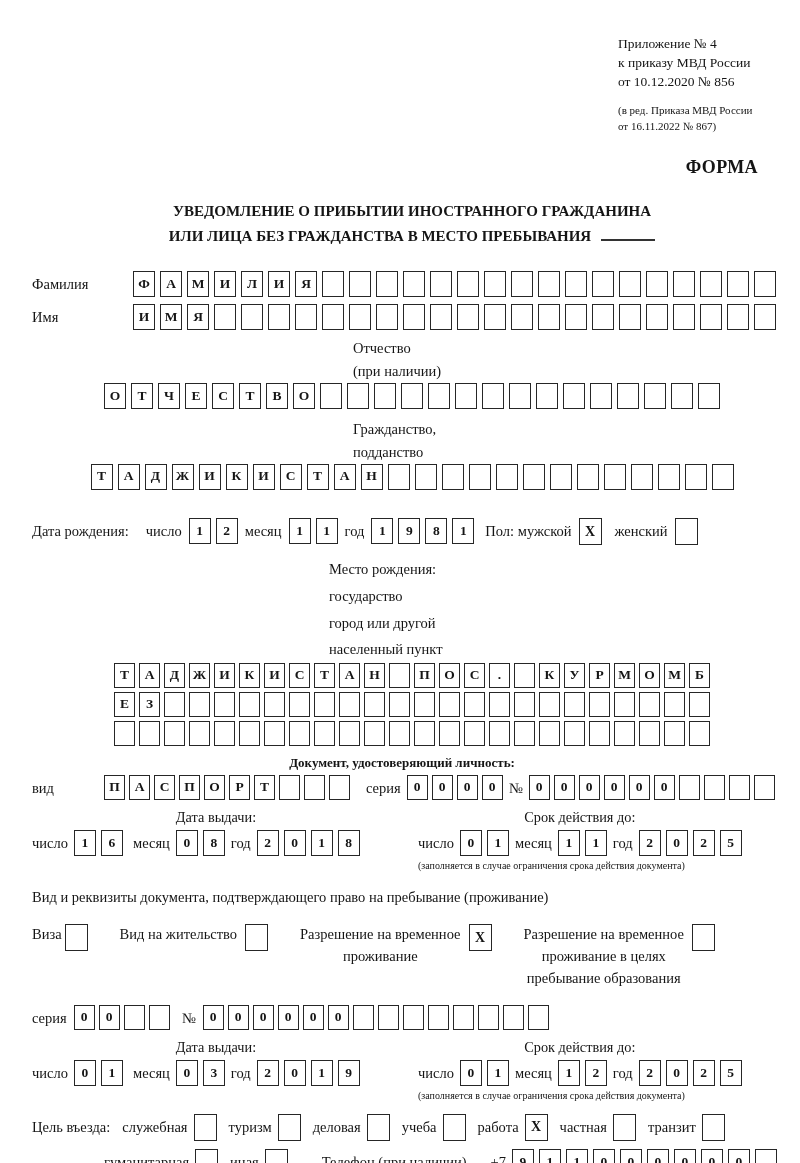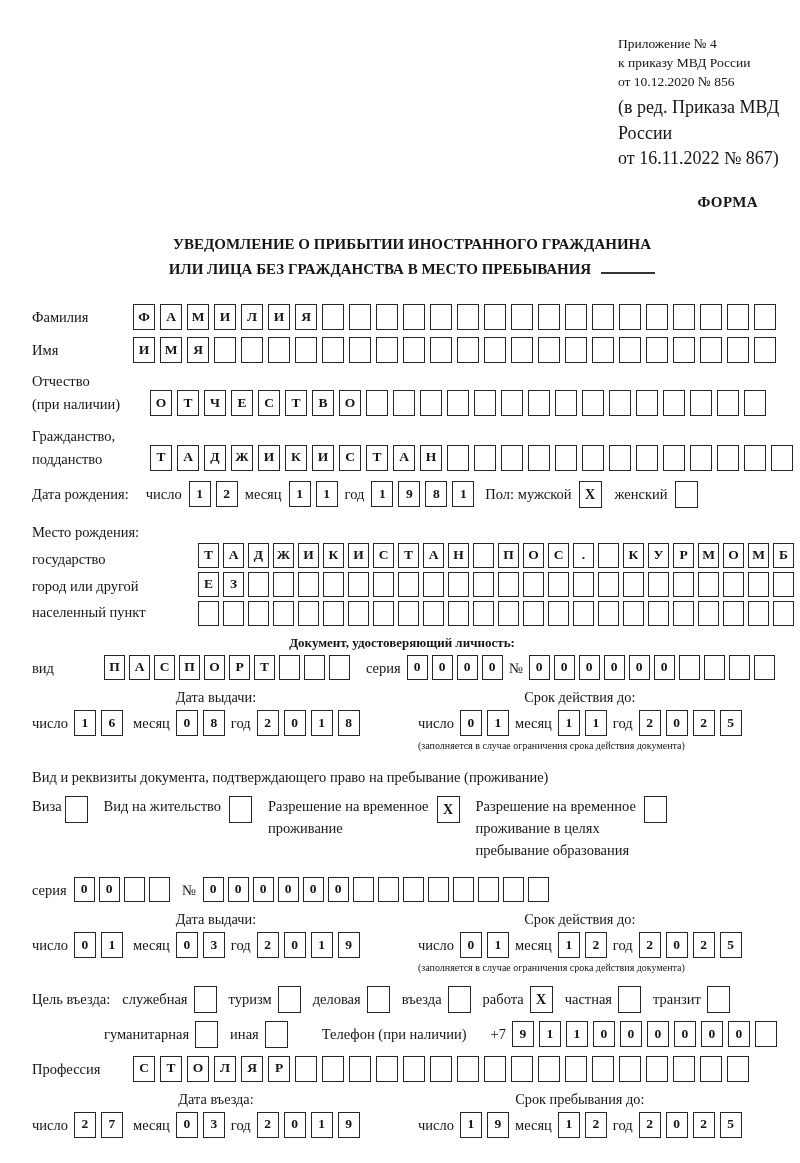--- a/index.html
+++ b/index.html
@@ -5,29 +5,29 @@
   html,body{margin:0;padding:0;}
   body{
     width:800px;height:1163px;background:#ffffff;color:#151515;
     font-family:"Liberation Serif", "DejaVu Serif", serif;
     font-size:14.5px;line-height:1.25;overflow:hidden;
   }
   .page{padding:34px 8px 0 32px;position:relative;box-sizing:border-box;}
 
   
   .appendix{margin-left:586px;font-size:13.5px;line-height:1.42;}
-  .appendix .ed{margin-top:4px;font-size:18px;line-height:1.4;}
-  .forma{font-weight:bold;font-size:15px;text-align:right;margin:22px 34px 0 0;letter-spacing:.4px;}
+  .appendix .ed{margin-top:12px;font-size:11px;line-height:1.4;}
+  .forma{font-weight:bold;font-size:18px;text-align:right;margin:22px 34px 0 0;letter-spacing:.4px;}
 
   .title{ text-align:center;font-weight:bold;font-size:15px;margin-top:20px;line-height:1.65;}
   .blank-line{display:inline-block;width:54px;border-bottom:2px solid #333;height:.95em;margin-left:10px;}
   .sec{font-weight:bold;font-size:14.9px;margin-top:26px;white-space:nowrap;}
 
   .row{display:flex;align-items:center;margin-top:7px;}
-  .row.top{align-items:flex-end;}
+  .row.top{align-items:center;flex-direction:column;}
   .lbl{flex:none;}
   .lblcol{flex:none;line-height:1.58;}
   .cells{display:flex;gap:5px;flex:none;}
   .cell{
     box-sizing:border-box;width:22px;height:26px;border:1.7px solid #262626;
     display:flex;align-items:center;justify-content:center;
     font-size:13.5px;font-weight:600;background:#fff;flex:none;
   }
   .cells.sm{gap:4px;}
   .cells.sm .cell{width:21px;height:25px;}
@@ -44,24 +44,24 @@
 
   .daterow{display:flex;align-items:flex-start;margin-top:9px;}
   .dcol{flex:none;}
   .dcol .dhead{text-align:center;font-size:14.3px;margin-bottom:3px;}
   .dcol.left{width:368px;}
   .dcol.right{margin-left:18px;}
   .dnote{font-size:10px;margin-top:4px;white-space:nowrap;}
 
   .para{margin-top:12px;line-height:1.75;}
 
-  .opts{display:flex;align-items:flex-start;margin-top:6px;gap:16px;}
+  .opts{display:flex;align-items:flex-start;margin-top:14px;gap:32px;}
   .opt{display:flex;align-items:flex-start;gap:8px;}
   .opt .olbl{line-height:1.5;}
-  .opt .olbl.c{}
+  .opt .olbl.c{text-align:center;}
 
   .purp{display:flex;align-items:center;margin-top:11px;gap:6px;flex-wrap:nowrap;}
   .purp .plbl{margin-left:6px;flex:none;}
 </style>
 </head>
 <body>
 
 <div class="page">
 
   <div class="appendix">
@@ -198,21 +198,21 @@
         <span class="cell"></span>
         <span class="cell"></span>
         <span class="cell"></span>
         <span class="cell"></span>
         <span class="cell"></span>
         <span class="cell"></span>
         <span class="cell"></span>
       </div>
   </div>
 
-  <div class="row" style="margin-top:10px;gap:7px;">
+  <div class="row" style="margin-top:28px;gap:7px;">
     <span class="word" style="margin-right:10px;">Дата рождения:</span>
     <span class="word">число</span>
     <div class="cells">
         <span class="cell">1</span>
         <span class="cell">2</span>
       </div>
     <span class="word">месяц</span>
     <div class="cells">
         <span class="cell">1</span>
         <span class="cell">1</span>
@@ -508,21 +508,21 @@
   </div>
 
   <div class="purp">
     <span class="word">Цель въезда:</span>
     <span class="plbl">служебная</span>
     <span class="box"></span>
     <span class="plbl">туризм</span>
     <span class="box"></span>
     <span class="plbl">деловая</span>
     <span class="box"></span>
-    <span class="plbl">въезда</span>
+    <span class="plbl">учеба</span>
     <span class="box"></span>
     <span class="plbl">работа</span>
     <span class="box">X</span>
     <span class="plbl">частная</span>
     <span class="box"></span>
     <span class="plbl">транзит</span>
     <span class="box"></span>
   </div>
 
   <div class="purp" style="margin-top:8px;padding-left:72px;">

